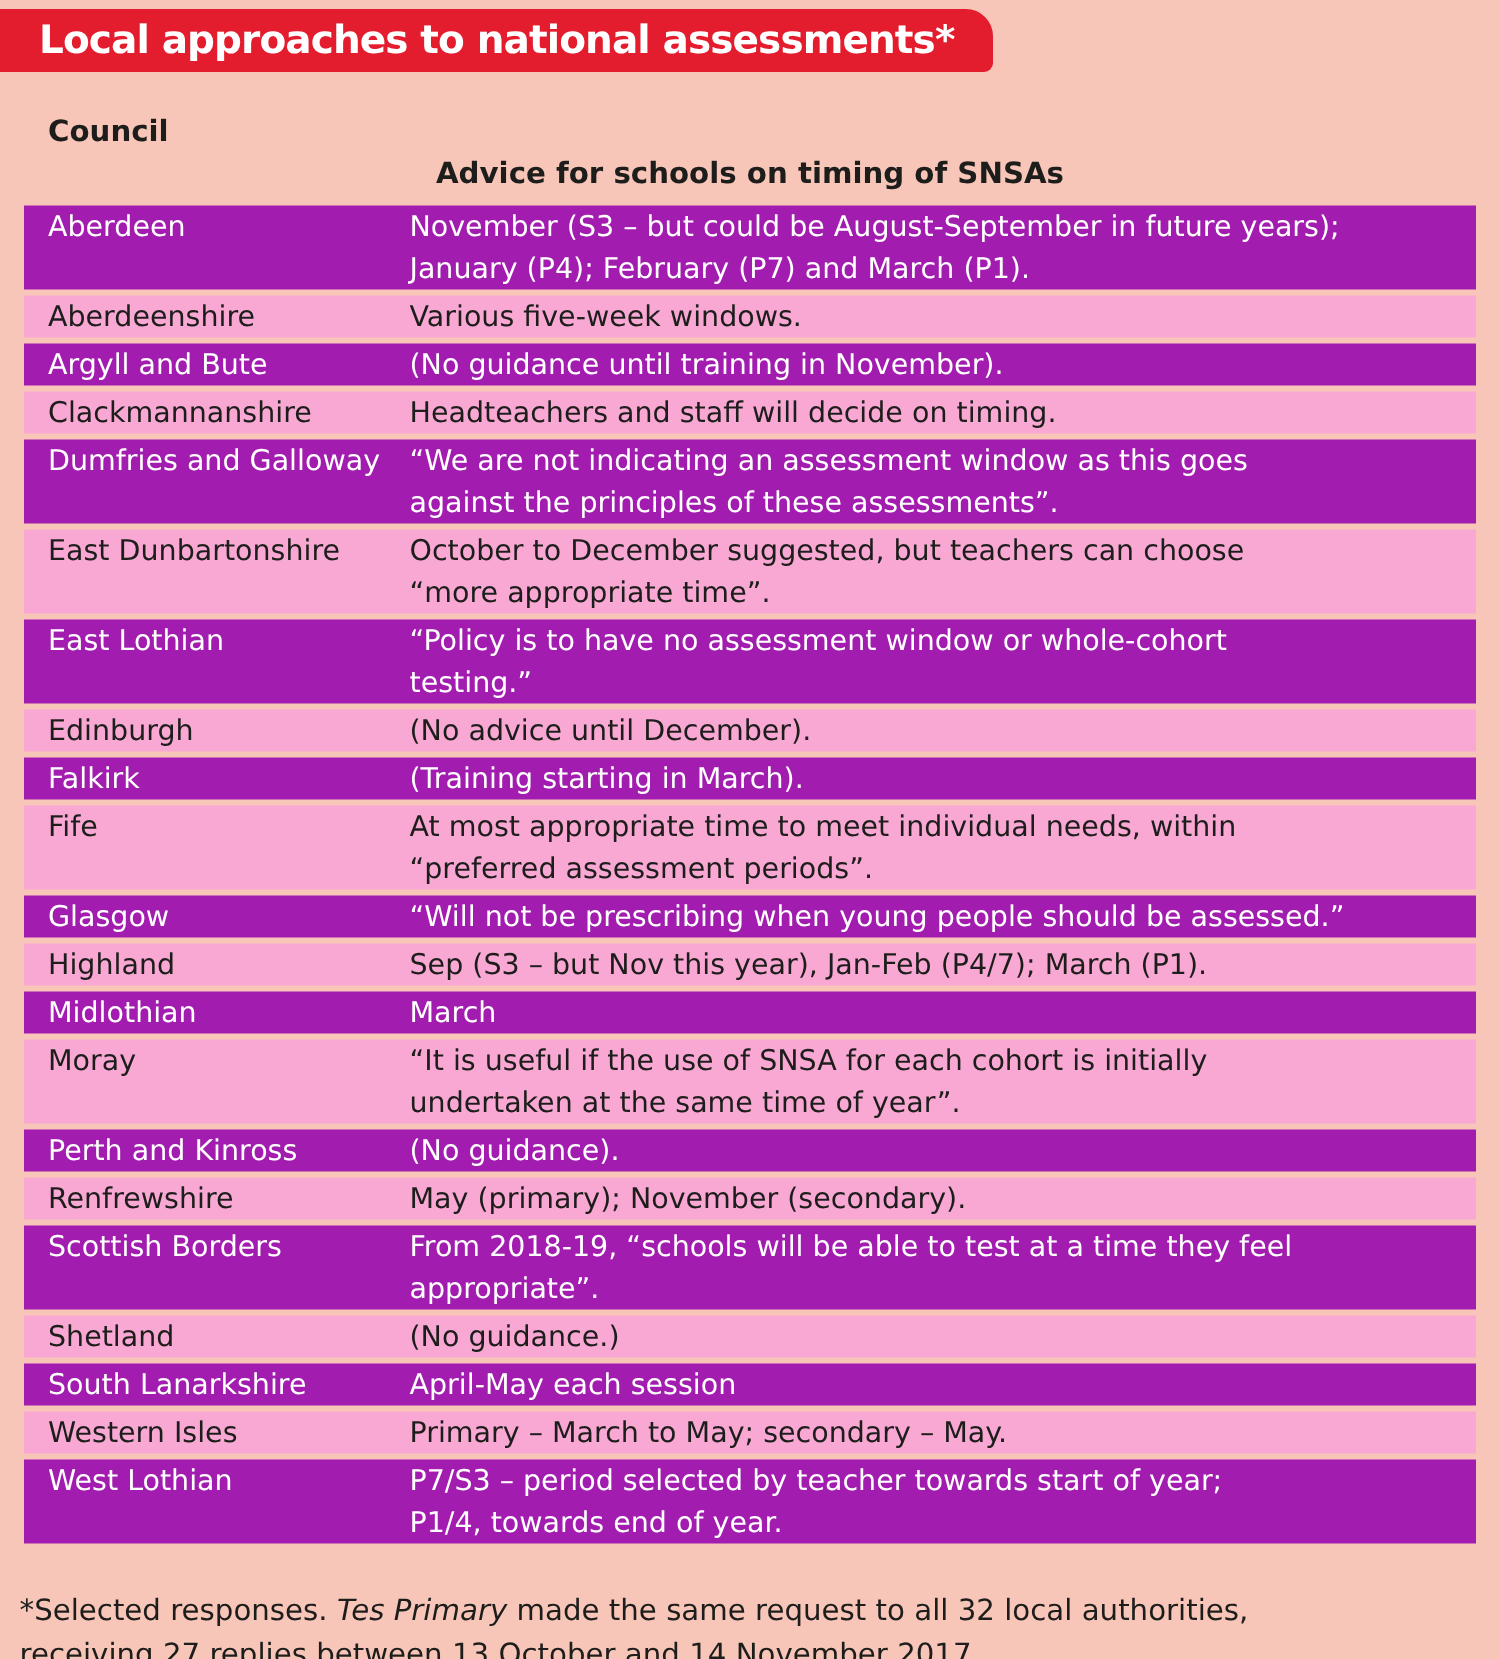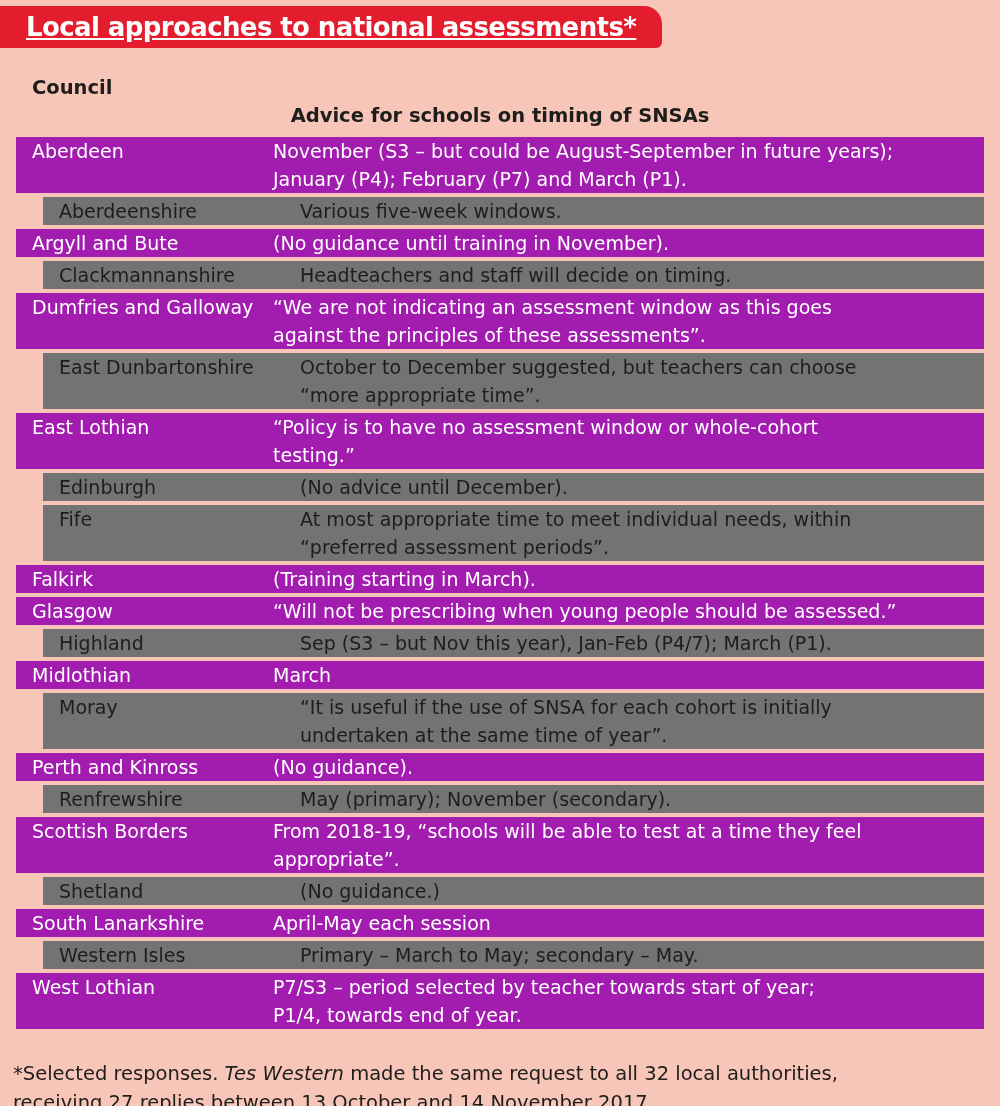--- a/index.html
+++ b/index.html
@@ -15,21 +15,20 @@
     display:inline-block;
     margin-top:6px;
     background:#e31c2e;
     color:#ffffff;
     font-size:26px;
     font-weight:700;
     letter-spacing:-0.6px;
     line-height:42px;
     padding:0 26px 0 26px;
     border-radius:0 18px 6px 0;
-    text-decoration:underline;
   }
   .table-wrap { margin:26px 16px 0 16px; }
   .thead {
     display:flex;
     font-weight:700;
     font-size:19.5px;
     line-height:28px;
     padding-bottom:7px;
     flex-direction:column;
   }
@@ -37,21 +36,21 @@
   .thead .c2 { flex:1;text-align:center; }
   .row {
     display:flex;
     margin-bottom:4px;
     font-size:19px;
     line-height:28px;
   }
   .row .c1 { width:257px; padding-left:16px; flex:none; }
   .row .c2 { flex:1; white-space:pre-line; padding-right:16px; }
   .row.hl { background:#a21caf; color:#ffffff; }
-  .row.plain { background:#737373; color:#1d1d1b;margin-left:27px; }
+  .row.plain { background:#f9a8d4; color:#1d1d1b; }
   .footnote {
     margin:30px 16px 0 13px;
     font-size:19.5px;
     line-height:29px;
     white-space:pre-line;
   }
   .footnote .it { font-style:italic; }
 </style>
 </head>
 <body>
@@ -105,29 +104,29 @@
     <div class="c1">East Lothian</div>
     <div class="c2">“Policy is to have no assessment window or whole-cohort
 testing.”</div>
   </div>
 
   <div class="row plain">
     <div class="c1">Edinburgh</div>
     <div class="c2">(No advice until December).</div>
   </div>
 
+  <div class="row hl">
+    <div class="c1">Falkirk</div>
+    <div class="c2">(Training starting in March).</div>
+  </div>
+
   <div class="row plain">
     <div class="c1">Fife</div>
     <div class="c2">At most appropriate time to meet individual needs, within
 “preferred assessment periods”.</div>
-  </div>
-
-  <div class="row hl">
-    <div class="c1">Falkirk</div>
-    <div class="c2">(Training starting in March).</div>
   </div>
 
   <div class="row hl">
     <div class="c1">Glasgow</div>
     <div class="c2">“Will not be prescribing when young people should be assessed.”</div>
   </div>
 
   <div class="row plain">
     <div class="c1">Highland</div>
     <div class="c2">Sep (S3 – but Nov this year), Jan-Feb (P4/7); March (P1).</div>
@@ -178,17 +177,17 @@
   <div class="row hl">
     <div class="c1">West Lothian</div>
     <div class="c2">P7/S3 – period selected by teacher towards start of year;
 P1/4, towards end of year.</div>
   </div>
 </div>
 </div>
 
 
 
-<p class="footnote"><span>*Selected responses. </span><span class="it">Tes Western</span><span> made the same request to all 32 local authorities,
+<p class="footnote"><span>*Selected responses. </span><span class="it">Tes Primary</span><span> made the same request to all 32 local authorities,
 receiving 27 replies between 13 October and 14 November 2017</span></p>
 
 
 
 
 </body></html>

